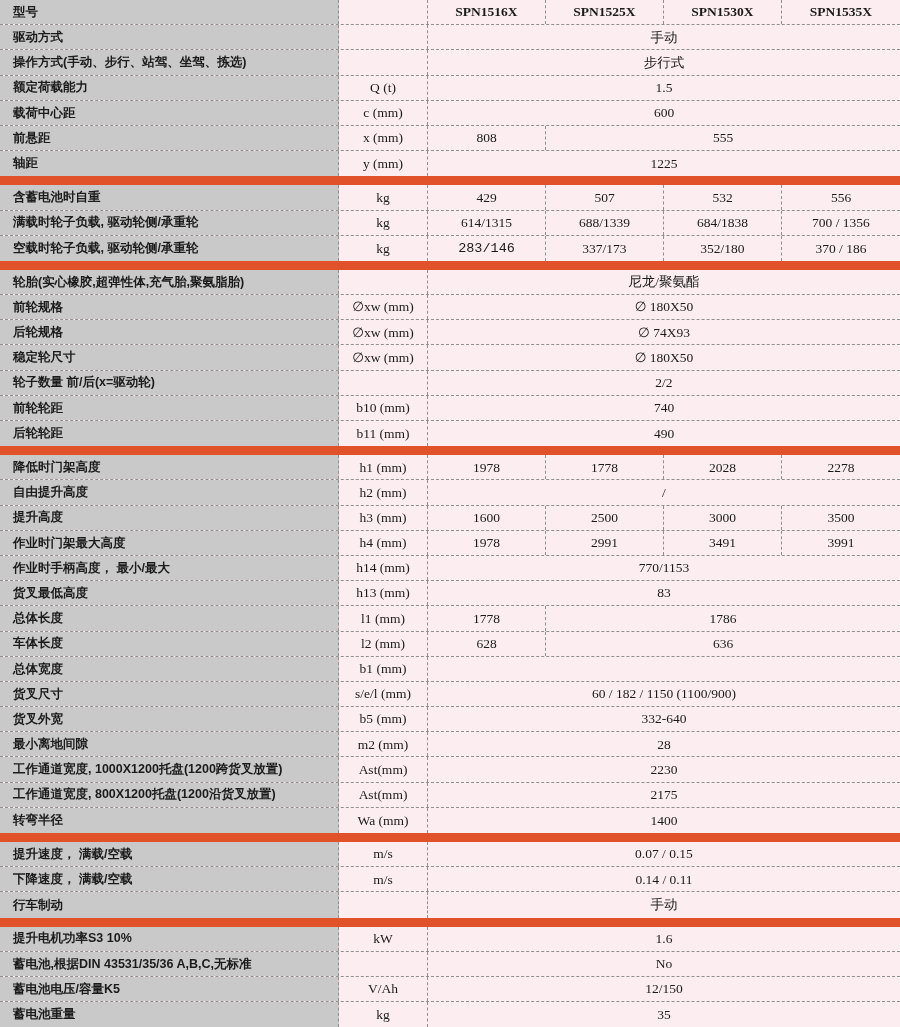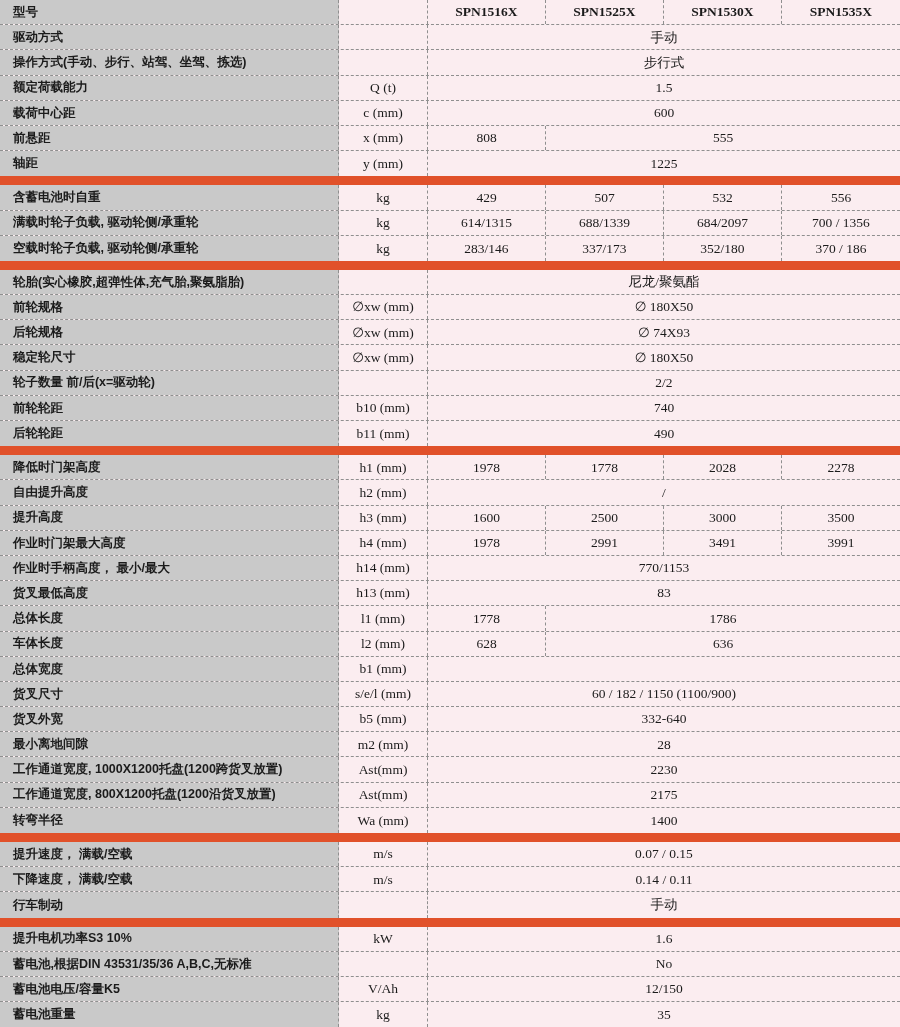--- a/index.html
+++ b/index.html
@@ -92,27 +92,27 @@
         <div class="cell val vr" style="grid-column: span 1;">429</div>
         <div class="cell val vr" style="grid-column: span 1;">507</div>
         <div class="cell val vr" style="grid-column: span 1;">532</div>
         <div class="cell val" style="grid-column: span 1;">556</div>
       </div>
       <div class="row hr">
         <div class="cell label vr">满载时轮子负载, 驱动轮侧/承重轮</div>
         <div class="cell unit vr">kg</div>
         <div class="cell val vr" style="grid-column: span 1;">614/1315</div>
         <div class="cell val vr" style="grid-column: span 1;">688/1339</div>
-        <div class="cell val vr" style="grid-column: span 1;">684/2097</div>
+        <div class="cell val vr" style="grid-column: span 1;">684/1838</div>
         <div class="cell val" style="grid-column: span 1;">700 / 1356</div>
       </div>
       <div class="row">
         <div class="cell label vr">空载时轮子负载, 驱动轮侧/承重轮</div>
         <div class="cell unit vr">kg</div>
-        <div class="cell val vr" style="grid-column: span 1;">283/146</div>
+        <div class="cell val vr" style="grid-column: span 1; font-family: Liberation Mono, monospace;">283/146</div>
         <div class="cell val vr" style="grid-column: span 1;">337/173</div>
         <div class="cell val vr" style="grid-column: span 1;">352/180</div>
         <div class="cell val" style="grid-column: span 1;">370 / 186</div>
       </div>
       <div class="bar"></div>
       <div class="row hr">
         <div class="cell label vr">轮胎(实心橡胶,超弹性体,充气胎,聚氨脂胎)</div>
         <div class="cell unit vr"></div>
         <div class="cell val" style="grid-column: span 4;">尼龙/聚氨酯</div>
       </div>

